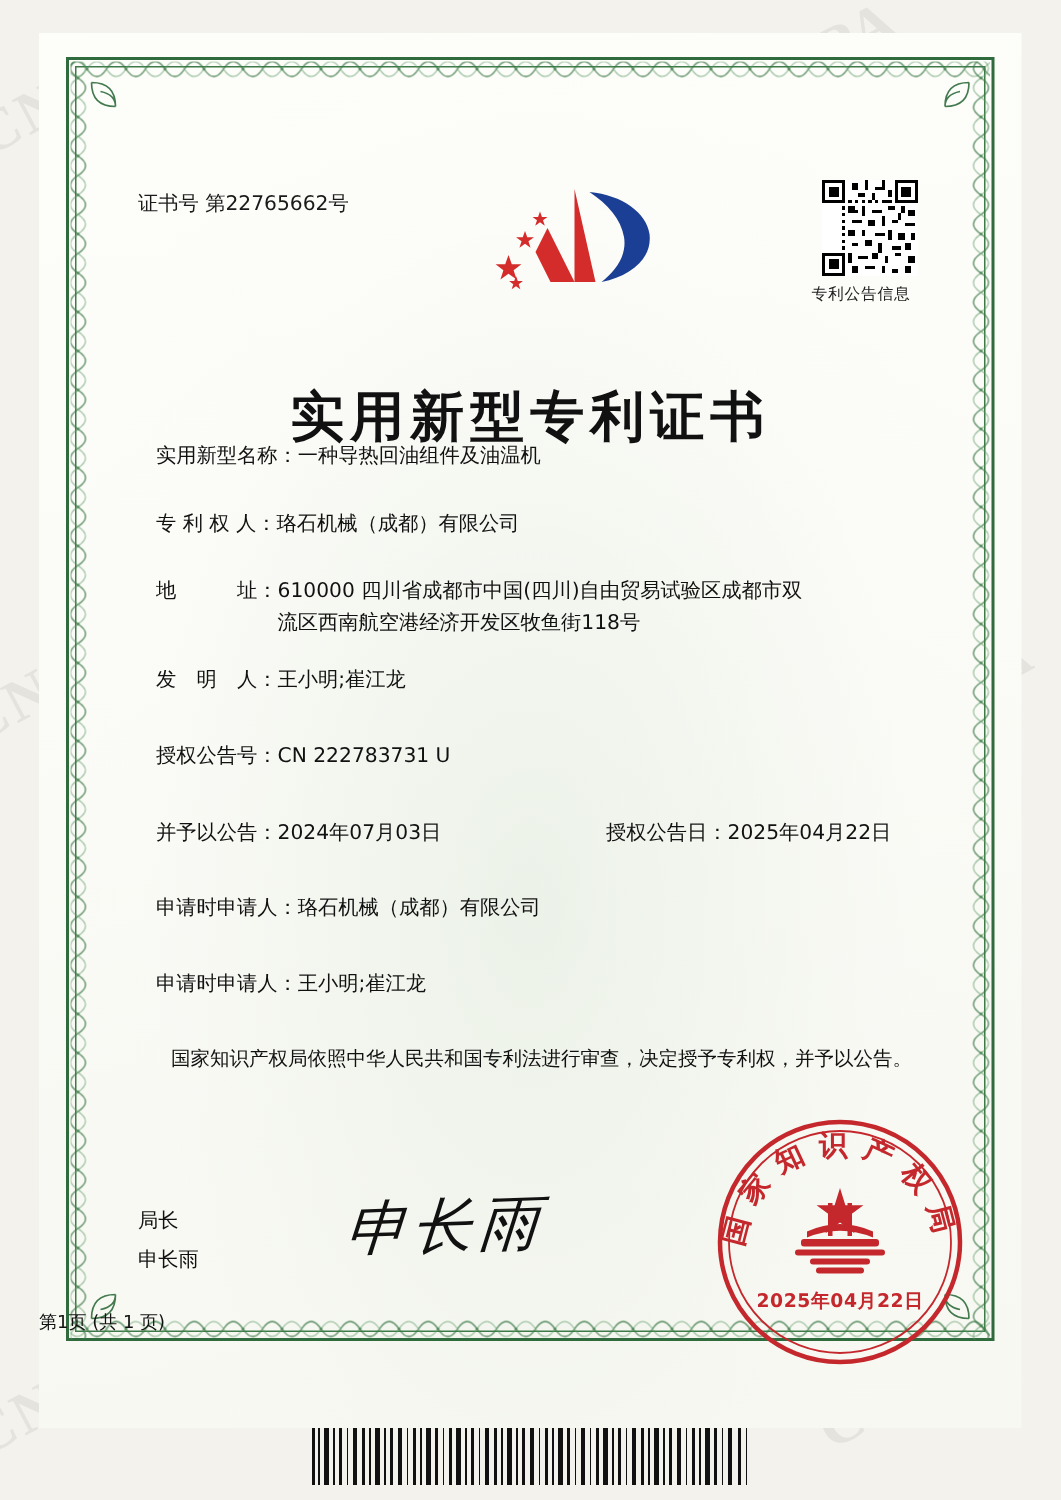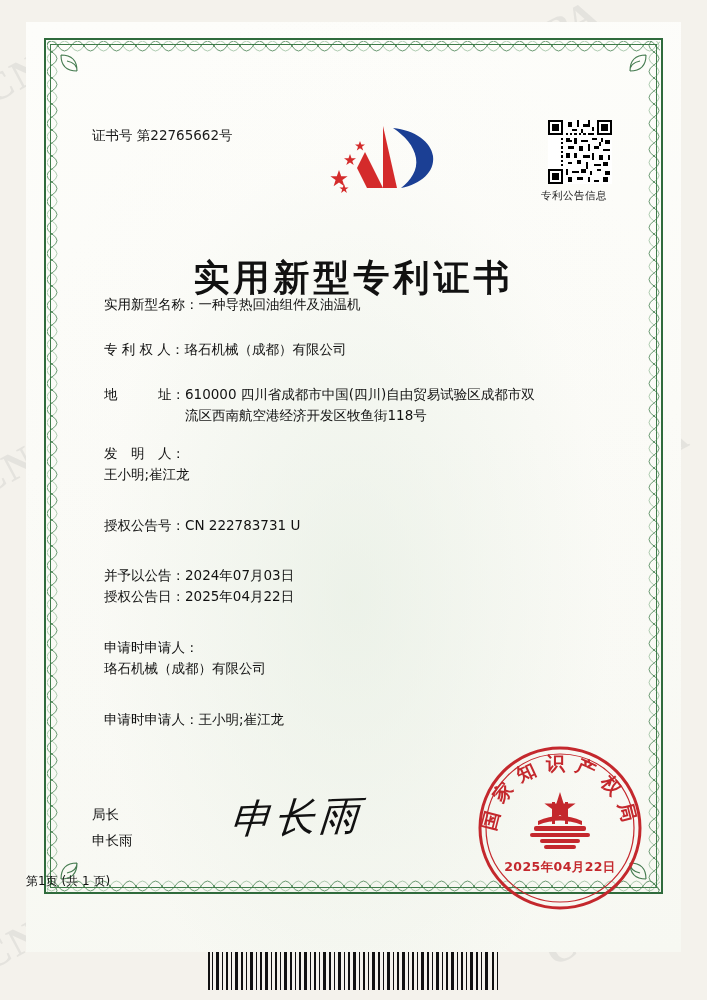--- a/index.html
+++ b/index.html
@@ -145,21 +145,21 @@
     white-space: pre-line;
   }
   .row.two-col .col {
     display: flex;
     align-items: flex-start;
   }
   .row.two-col .col-left { width: 300px; }
   .row.two-col .col-right { flex: 1; }
 
   .gap-lg { margin-bottom: 24px; }
-  .gap-xl { margin-bottom: 30px; flex-direction: column; }
+  .gap-xl { margin-bottom: 30px; }
 
   
   .para {
     position: absolute;
     left: 62px;
     right: 52px;
     top: 672px;
     font-size: 13px;
     line-height: 2.0;
     color: #111;
@@ -422,20 +422,21 @@
     </div>
 
     <div class="row">
       <span class="label">申请时申请人：</span>
       <span class="value">王小明;崔江龙</span>
     </div>
 
   </div>
 
   <div class="para">
+    <p class="indent">国家知识产权局依照中华人民共和国专利法进行审查，决定授予专利权，并予以公告。</p>
   </div>
 
   <div class="sig-label">
     <div>局长</div>
     <div>申长雨</div>
   </div>
   <div class="sig-script">申长雨</div>
 
   <svg class="seal" viewBox="0 0 172 172">
     <g fill="none" stroke="#c4282d" stroke-width="3">

